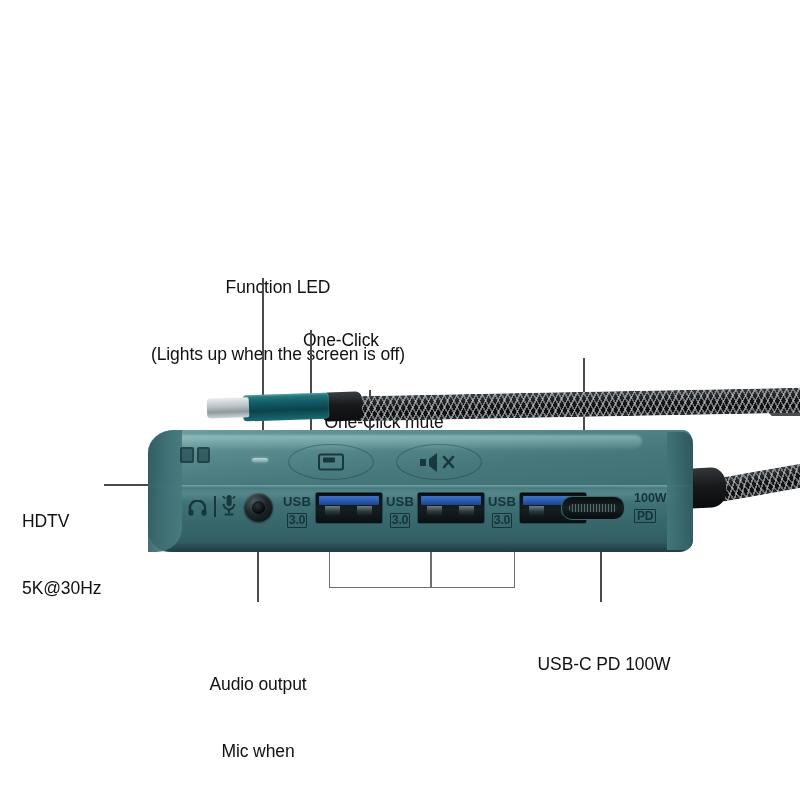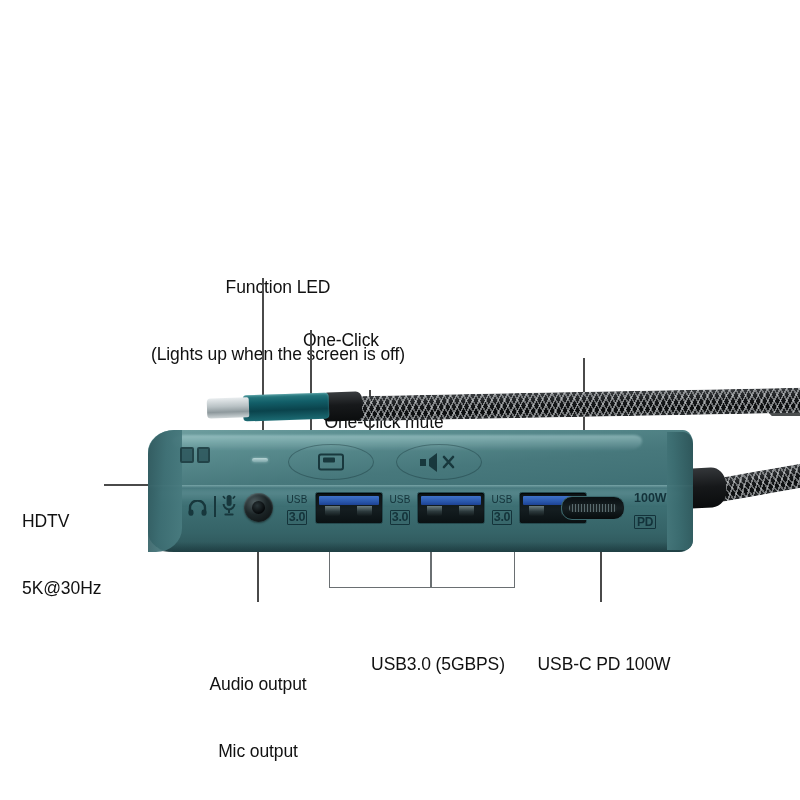--- a/index.html
+++ b/index.html
@@ -195,21 +195,21 @@
   }
 
   .usb-tag {
     position: absolute;
     width: 30px;
     color: #14333a;
     font-family: "Liberation Sans", sans-serif;
     line-height: 1;
     text-align: center;
   }
-  .usb-tag .t1 { font-size: 10px; font-weight: 400; letter-spacing: .2px; }
+  .usb-tag .t1 { font-size: 13px; font-weight: 700; letter-spacing: .2px; }
   .usb-tag .t2 {
     display:inline-block;
     margin-top: 5px;
     font-size: 12.5px; font-weight: 800;
     border: 1.6px solid #14333a;
     border-radius: 1px;
     padding: 0 1px;
     letter-spacing: -0.3px;
   }
 
@@ -258,21 +258,21 @@
     position: absolute;
     left: 486px; top: 62px;
     width: 40px;
     color: #13323a;
     line-height: 1;
     text-align: left;
   }
   .pd-tag .w { font-size: 12.5px; font-weight: 700; }
   .pd-tag .pd {
     display: inline-block;
-    margin-top: 10px;
+    margin-top: 4px;
     font-size: 12px; font-weight: 800;
     border: 1.6px solid #13323a;
     border-radius: 1px;
     padding: 0 2px;
     letter-spacing: -0.2px;
   }
 
   
   .cable-wrap { position: absolute; inset: 0; pointer-events: none; }
 
@@ -379,26 +379,23 @@
     <div>One-Click mute</div>
   </div>
 
   <div class="lbl left" style="left:22px; top:465px;">
     <div>HDTV</div>
     <div>5K@30Hz</div>
   </div>
 
   <div class="lbl center" style="left:258px; top:628px;">
     <div>Audio output</div>
-    <div>Mic output</div>
-  </div>
-
-  <div class="lbl center" style="left:438px; top:608px;">
-    <div>USB3.0 (5GBPS)</div>
-  </div>
+    <div>Mic when</div>
+  </div>
+
 
   <div class="lbl center" style="left:604px; top:608px;">
     <div>USB-C PD 100W</div>
   </div>
 
   <div class="leader v" style="left:262px; top:278px; height:177px;"></div>
   <div class="leader v" style="left:310px; top:330px; height:122px;"></div>
   <div class="leader v" style="left:369px; top:390px; height:62px;"></div>
   <div class="leader v" style="left:583px; top:358px; height:80px;"></div>
   <div class="leader h" style="left:104px; top:484px; width:56px;"></div>

